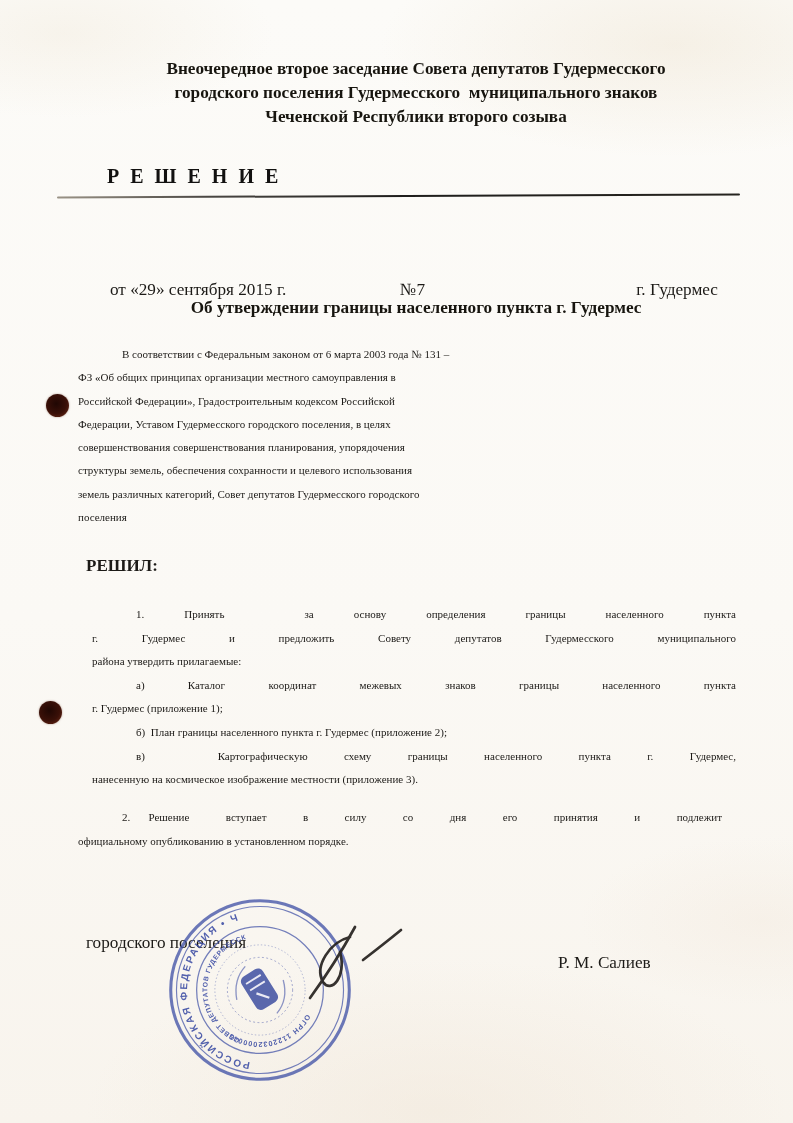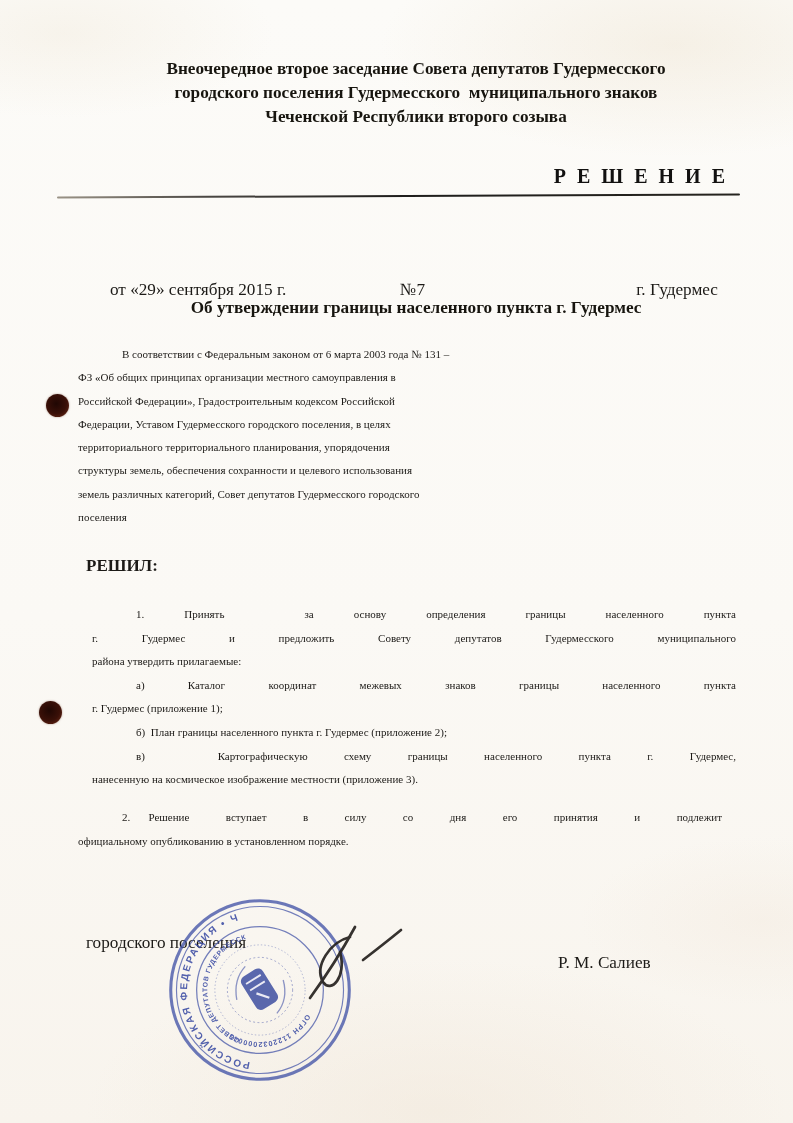--- a/index.html
+++ b/index.html
@@ -25,21 +25,21 @@
   
   .session-header{
     top:57px;left:96px;width:640px;
     text-align:center;font-weight:bold;
     font-size:17.2px;line-height:24px;
     color:#17150f;
   }
   
   .doctype{
     top:165px;left:96px;width:640px;
-    text-align:right;font-weight:bold;
+    text-align:left;font-weight:bold;
     font-size:20px;letter-spacing:11px;text-indent:11px;
     color:#121110;
   }
   .rule{
     top:195px;left:57px;width:683px;height:2.4px;
     background:linear-gradient(90deg,#9a9386,#4a4743 22%,#1f1e1c 50%,#26241f 100%);
     transform:rotate(-0.25deg);
     border-radius:2px;
   }
   
@@ -97,21 +97,21 @@
     <span class="place">г. Гудермес</span>
   </div>
 
   <div class="abs subject">Об утверждении границы населенного пункта г. Гудермес</div>
 
   <div class="abs para preamble indent-first">
       <div class="line">В соответствии с Федеральным законом от 6 марта 2003 года № 131 –</div>
       <div class="line">ФЗ «Об общих принципах организации местного самоуправления в</div>
       <div class="line">Российской Федерации», Градостроительным кодексом Российской</div>
       <div class="line">Федерации, Уставом Гудермесского городского поселения, в целях</div>
-      <div class="line">территориального территориального планирования, упорядочения</div>
+      <div class="line">совершенствования совершенствования планирования, упорядочения</div>
       <div class="line">структуры земель, обеспечения сохранности и целевого использования</div>
       <div class="line">земель различных категорий, Совет депутатов Гудермесского городского</div>
       <div class="line">поселения</div>
     </div>
 
   <div class="abs resolved">РЕШИЛ:</div>
 
   <div class="abs para items">
     <div class="indent-first">
         <div class="line jl">1. Принять  за основу определения границы населенного пункта</div>

